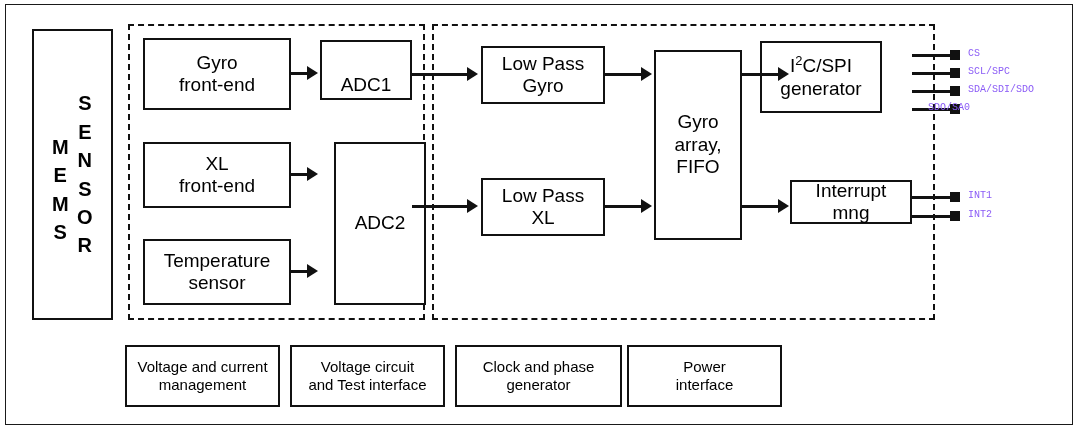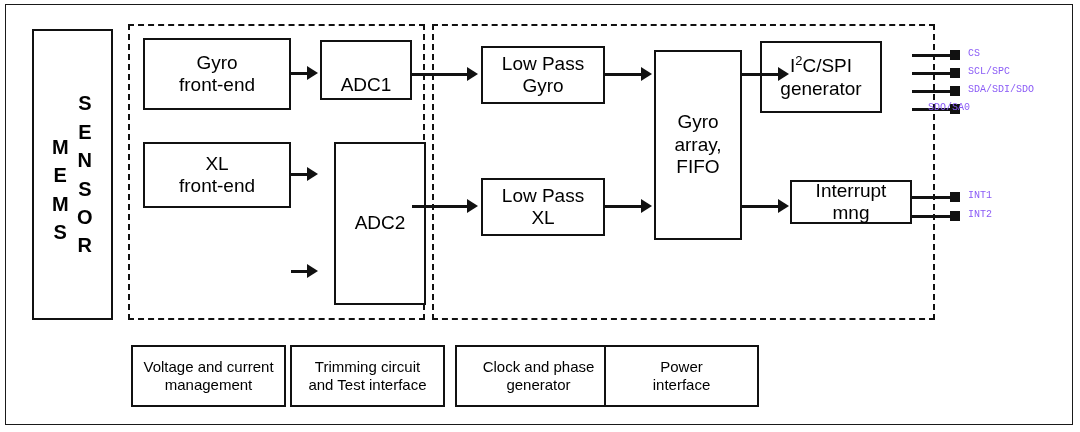--- a/index.html
+++ b/index.html
@@ -132,20 +132,24 @@
   <div class="block" style="left:143px; top:38px; width:148px; height:72px; flex-direction:column;">
     <div>Gyro</div>
     <div>front-end</div>
   </div>
 
   <div class="block" style="left:143px; top:142px; width:148px; height:66px; flex-direction:column;">
     <div>XL</div>
     <div>front-end</div>
   </div>
 
+  <div class="block" style="left:143px; top:239px; width:148px; height:66px; flex-direction:column;">
+    <div>Temperature</div>
+    <div>sensor</div>
+  </div>
 
   <div class="block" style="left:320px; top:40px; width:92px; height:60px;align-items:flex-end;">
     <span>ADC1</span>
   </div>
 
   <div class="block" style="left:320px; top:142px; width:92px; height:163px;margin-left:14px;">
     <span>ADC2</span>
   </div>
 
   <div class="block" style="left:481px; top:46px; width:124px; height:58px; flex-direction:column;">
@@ -220,34 +224,34 @@
   <div class="pin-label" style="left:928px; top:103px;">SDO/SA0</div>
 
   <div class="wire h" style="left:912px; top:196px; width:42px;"></div>
   <div class="pin-pad" style="left:950px; top:192px;"></div>
   <div class="pin-label" style="left:968px; top:191px;">INT1</div>
 
   <div class="wire h" style="left:912px; top:215px; width:42px;"></div>
   <div class="pin-pad" style="left:950px; top:211px;"></div>
   <div class="pin-label" style="left:968px; top:210px;">INT2</div>
 
-  <div class="block small-text" style="left:131px; top:345px; width:155px; height:62px; flex-direction:column;">
+  <div class="block small-text" style="left:125px; top:345px; width:155px; height:62px; flex-direction:column;">
     <div>Voltage and current</div>
     <div>management</div>
   </div>
 
   <div class="block small-text" style="left:290px; top:345px; width:155px; height:62px; flex-direction:column;">
-    <div>Trimming circuit</div>
+    <div>Voltage circuit</div>
     <div>and Test interface</div>
   </div>
 
   <div class="block small-text" style="left:455px; top:345px; width:167px; height:62px; flex-direction:column;">
     <div>Clock and phase</div>
     <div>generator</div>
   </div>
 
-  <div class="block small-text" style="left:604px; top:345px; width:155px; height:62px; flex-direction:column;text-align:right;">
+  <div class="block small-text" style="left:627px; top:345px; width:155px; height:62px; flex-direction:column;text-align:right;">
     <div>Power</div>
     <div>interface</div>
   </div>
 
 
 </div>
 
 </body></html>

